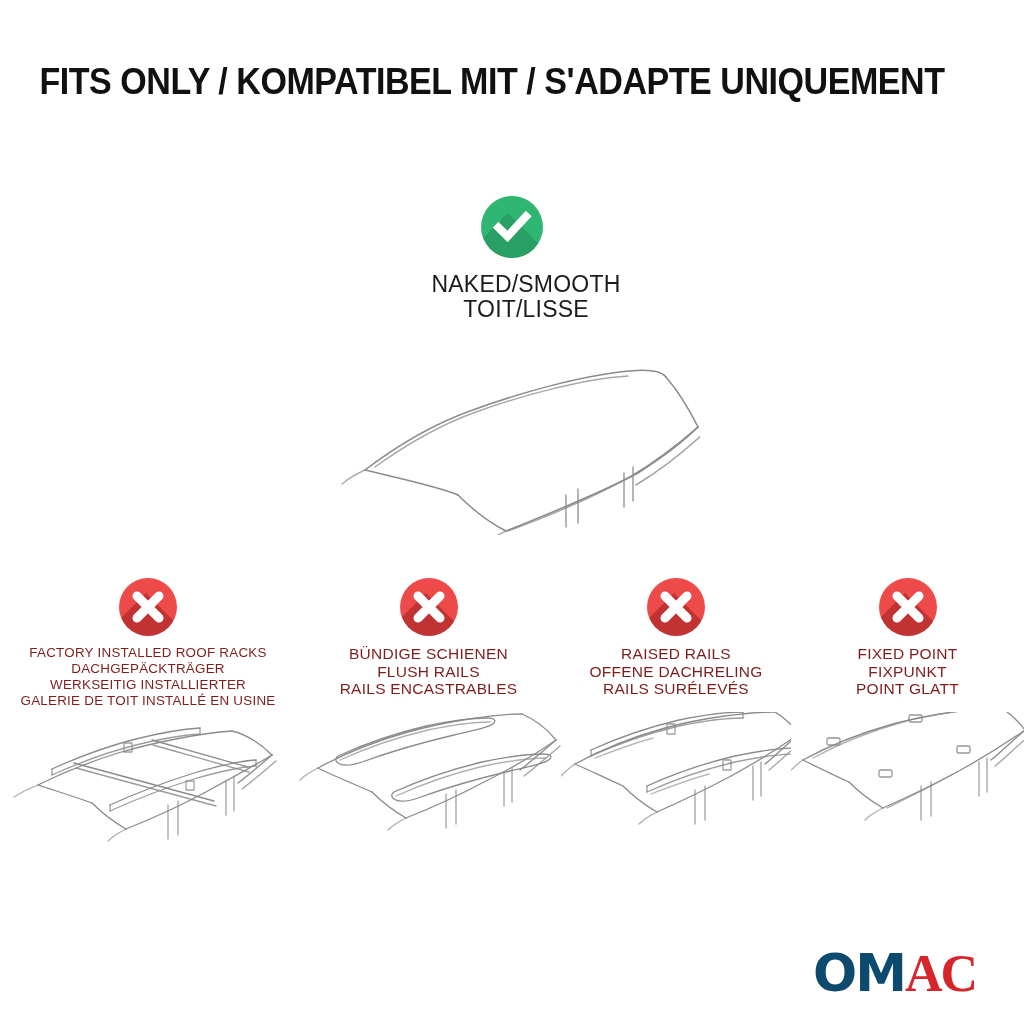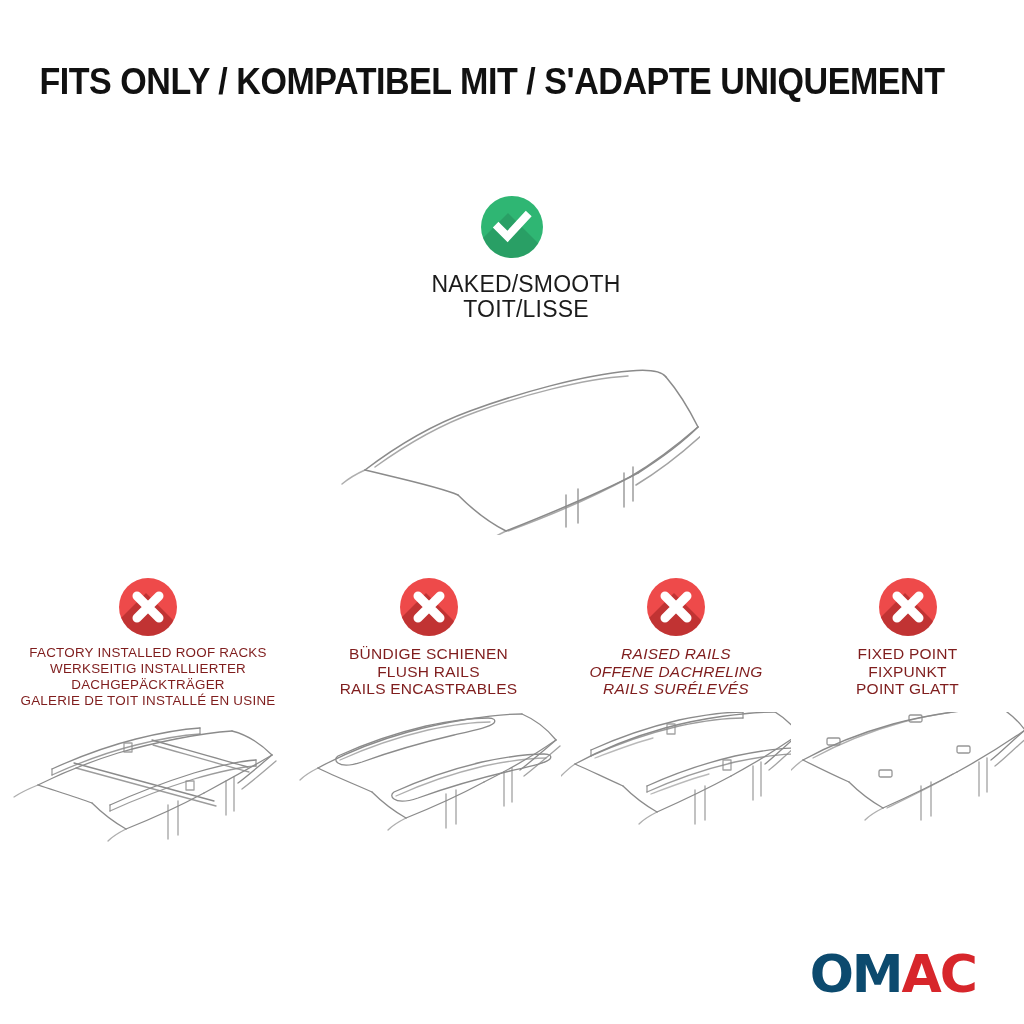--- a/index.html
+++ b/index.html
@@ -133,36 +133,36 @@
   .col-labels.narrow { font-size: 13.4px; line-height: 16px; }
 
   .col-art {
     margin-top: 14px;
     height: 120px;
   }
 
   
   .col.c1 { width: 296px; }
   .col.c2 { width: 265px; }
-  .col.c3 { width: 230px; font-style: italic; }
+  .col.c3 { width: 230px; }
   .col.c4 { width: 233px; }
 
   
   .logo {
     position: absolute;
     right: 48px;
     bottom: 24px;
     font-size: 52px;
     font-weight: 700;
     letter-spacing: -2px;
     line-height: 1;
     font-family: "DejaVu Sans", sans-serif;
   }
   .logo .om { color: #0c4a6e; }
-  .logo .ac { color: #d7262b; }
+  .logo .ac { color: #d7262b; font-family: Liberation Serif, serif; }
 </style>
 </head>
 <body>
 
 <div class="page">
 
   <div class="header">
     <div class="header-title">FITS ONLY / KOMPATIBEL MIT / S'ADAPTE UNIQUEMENT</div>
   </div>
 
@@ -211,22 +211,22 @@
 
     <div class="col c1">
       <div class="badge no">
         <span class="longshadow"></span>
         <svg width="58" height="58" viewBox="0 0 58 58">
           <path d="M18 18 L40 40 M40 18 L18 40" stroke="#ffffff" stroke-width="9" stroke-linecap="round"></path>
         </svg>
       </div>
       <div class="col-labels narrow">
         <div>FACTORY INSTALLED ROOF RACKS</div>
+        <div>DACHGEPÄCKTRÄGER</div>
         <div>WERKSEITIG INSTALLIERTER</div>
-        <div>DACHGEPÄCKTRÄGER</div>
         <div>GALERIE DE TOIT INSTALLÉ EN USINE</div>
       </div>
       <div class="col-art">
         <svg width="296" height="120" viewBox="0 0 296 120" fill="none" stroke="#8b8b8b" stroke-width="1.3" stroke-linejoin="round" stroke-linecap="round">
 
           <path d="M38 62 C58 52 86 40 118 30 C152 20 200 10 232 8"></path>
           <path d="M232 8 C248 12 262 22 272 32"></path>
           <path d="M272 32 C252 44 226 58 204 70"></path>
           <path d="M204 70 C178 84 146 98 126 106"></path>
           <path d="M126 106 C112 98 100 88 92 80"></path>

